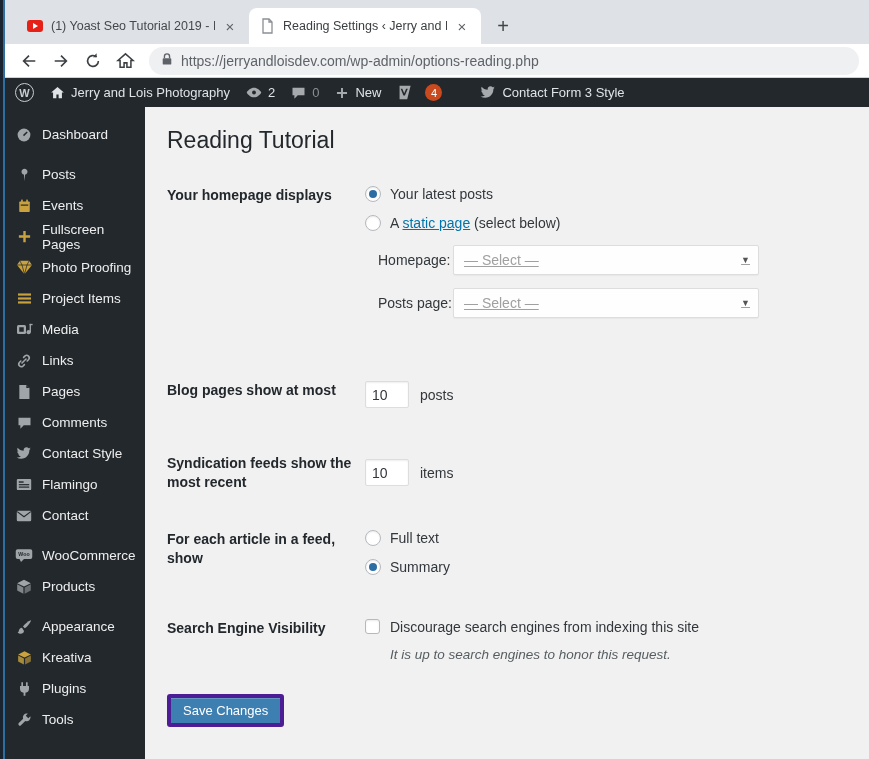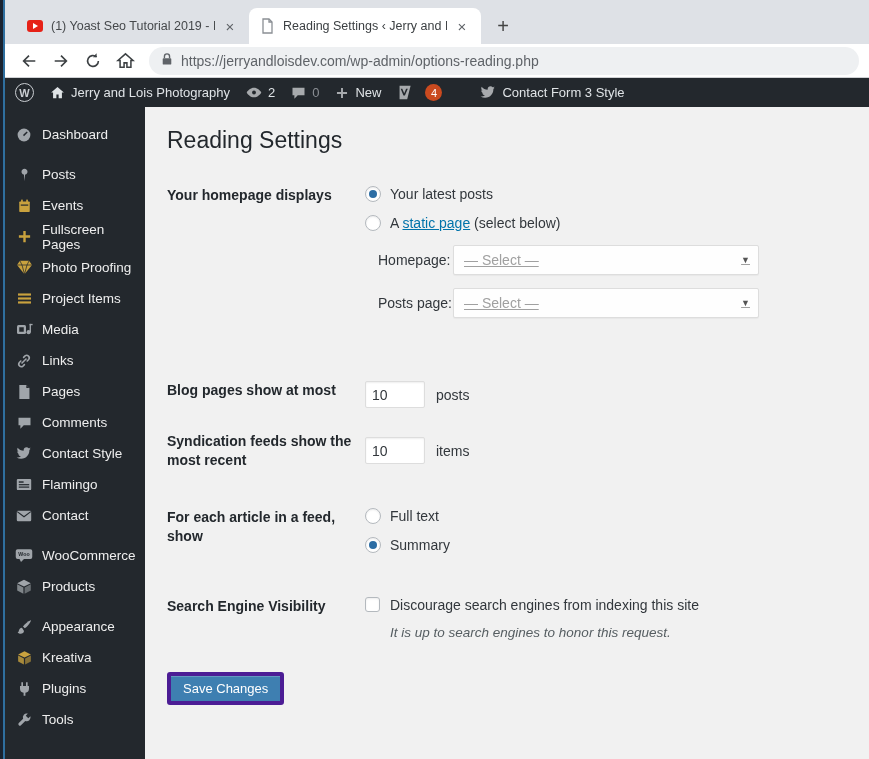--- a/index.html
+++ b/index.html
@@ -77,21 +77,21 @@
   .link { color:#0073aa; text-decoration:underline; cursor:pointer; }
 
   .select-rows { margin-top:14px; margin-left:13px; }
   .select-row { display:flex; align-items:center; margin-bottom:13px; }
   .select-label { width:75px; flex:0 0 75px; color:#32373c; }
   .wp-select { width:306px; height:30px; background:#fefefe; border:1px solid #ddd;
     border-radius:2px; display:flex; align-items:center; justify-content:space-between;
     padding:0 8px 0 10px; color:#a0a0a0; box-shadow:0 1px 1px rgba(0,0,0,.04);text-decoration:underline; }
   .wp-select .caret { color:#555; font-size:9px; }
 
-  .num-input { width:60px; height:27px; border:1px solid #ddd; border-radius:2px; background:#fff;
+  .num-input { width:44px; height:27px; border:1px solid #ddd; border-radius:2px; background:#fff;
     font-size:14px; color:#32373c; padding:8px 6px; font-family:"Liberation Sans", sans-serif;
     box-shadow:inset 0 1px 2px rgba(0,0,0,.07); }
   .unit { margin-left:11px; color:#32373c; }
   .inline-center { display:flex; align-items:center; }
 
   .checkbox { width:15px; height:15px; border:1px solid #b4b9be; border-radius:3px; background:#fff;
     margin-right:10px; flex:0 0 15px; box-shadow:inset 0 1px 2px rgba(0,0,0,.08); }
   .note { font-style:italic; color:#555d61; margin:12px 0 0 25px; font-size:13.5px; }
 
   .save-btn { margin-top:4px; background:#3e7fb1; border:4px solid #4c1d95; color:#fff;
@@ -395,21 +395,21 @@
             <span class="sb-icon">
               <svg width="16" height="16" viewBox="0 0 20 20">
                 <path d="M18 5.2a4.8 4.8 0 0 1-6.4 5.9l-5.4 5.4a1.9 1.9 0 0 1-2.7-2.7l5.4-5.4A4.8 4.8 0 0 1 14.8 2l-2.6 2.6 3.2 3.2z" fill="currentColor"></path>
               </svg>
             </span>
             <span>Tools</span>
           </div>
       </div>
 
       <div class="content">
-        <div class="page-title">Reading Settings</div>
+        <div class="page-title">Reading Tutorial</div>
 
         <div class="form-row" style="margin-bottom:50px;">
           <div class="form-label">Your homepage displays</div>
           <div class="form-control">
             <div class="radio-line">
               <span class="radio checked"></span>
               <span>Your latest posts</span>
             </div>
             <div class="radio-line">
               <span class="radio"></span>
@@ -427,21 +427,21 @@
                 <span class="select-label">Posts page:</span>
                 <div class="wp-select">
                   <span>— Select —</span>
                   <span class="caret">▼</span>
                 </div>
               </div>
             </div>
           </div>
         </div>
 
-        <div class="form-row" style="margin-bottom:24px;">
+        <div class="form-row" style="margin-bottom:46px;">
           <div class="form-label">Blog pages show at most</div>
           <div class="form-control inline-center">
             <input class="num-input" value="10" style="">
             <span class="unit">posts</span>
           </div>
         </div>
 
         <div class="form-row" style="margin-bottom:38px;">
           <div class="form-label">Syndication feeds show the most recent</div>
           <div class="form-control inline-center">

